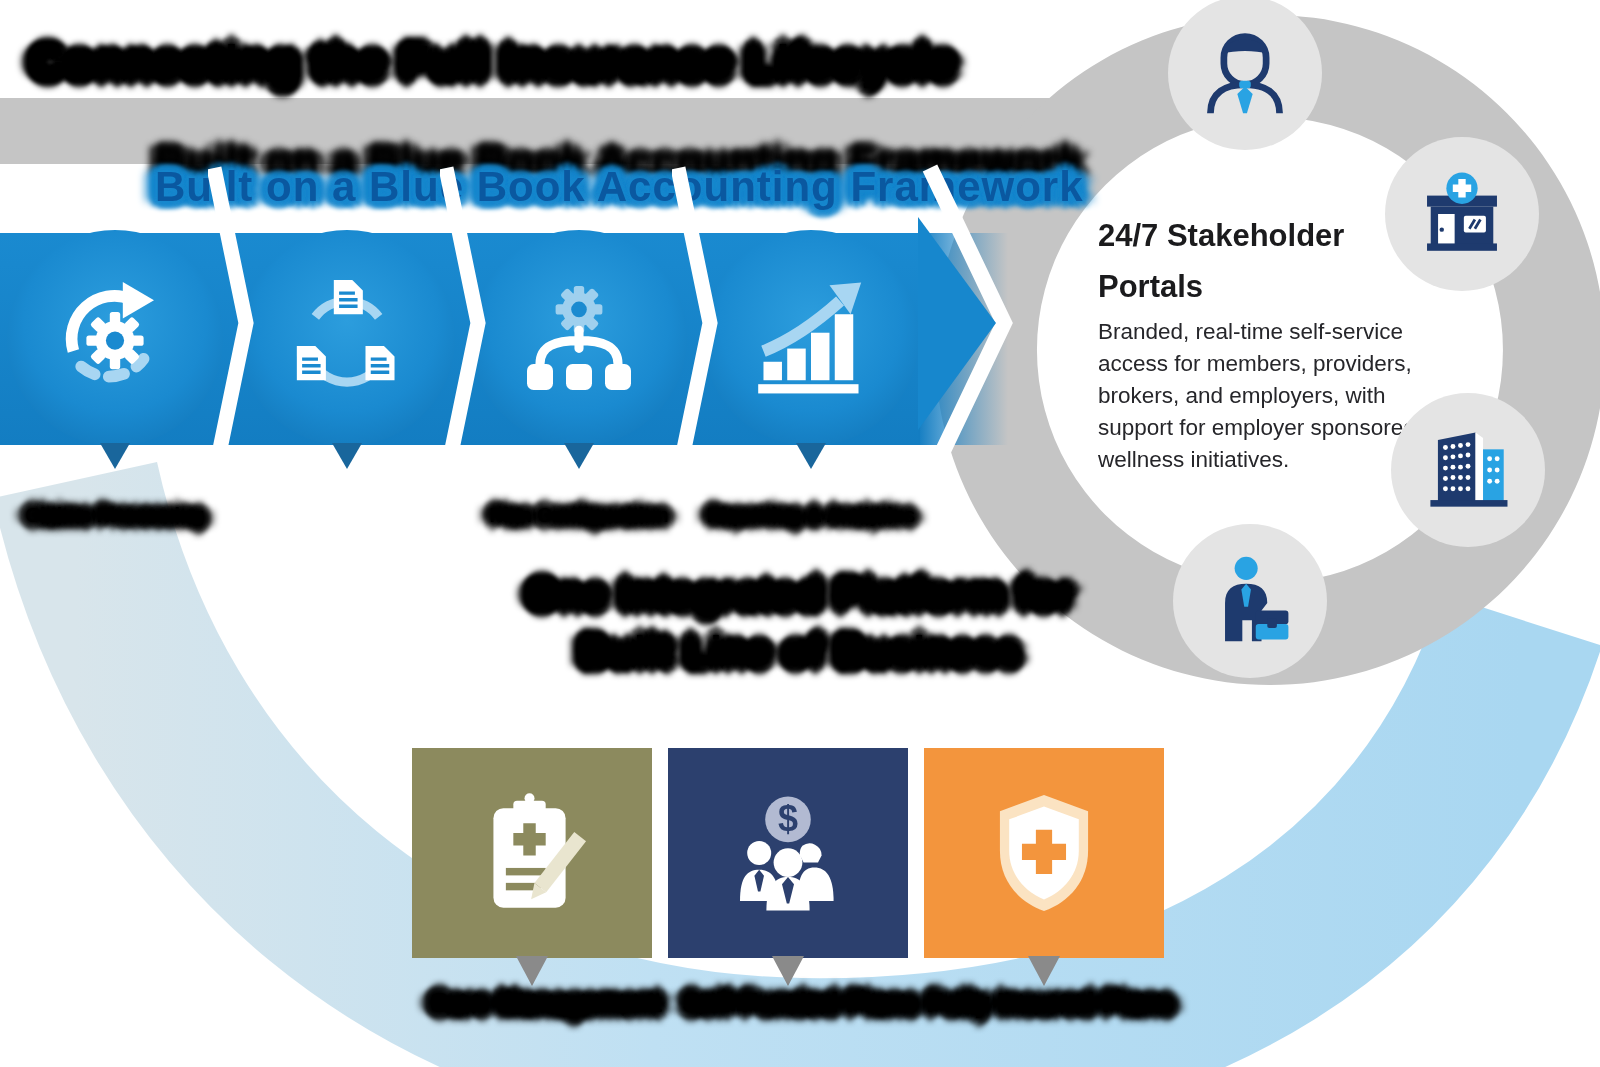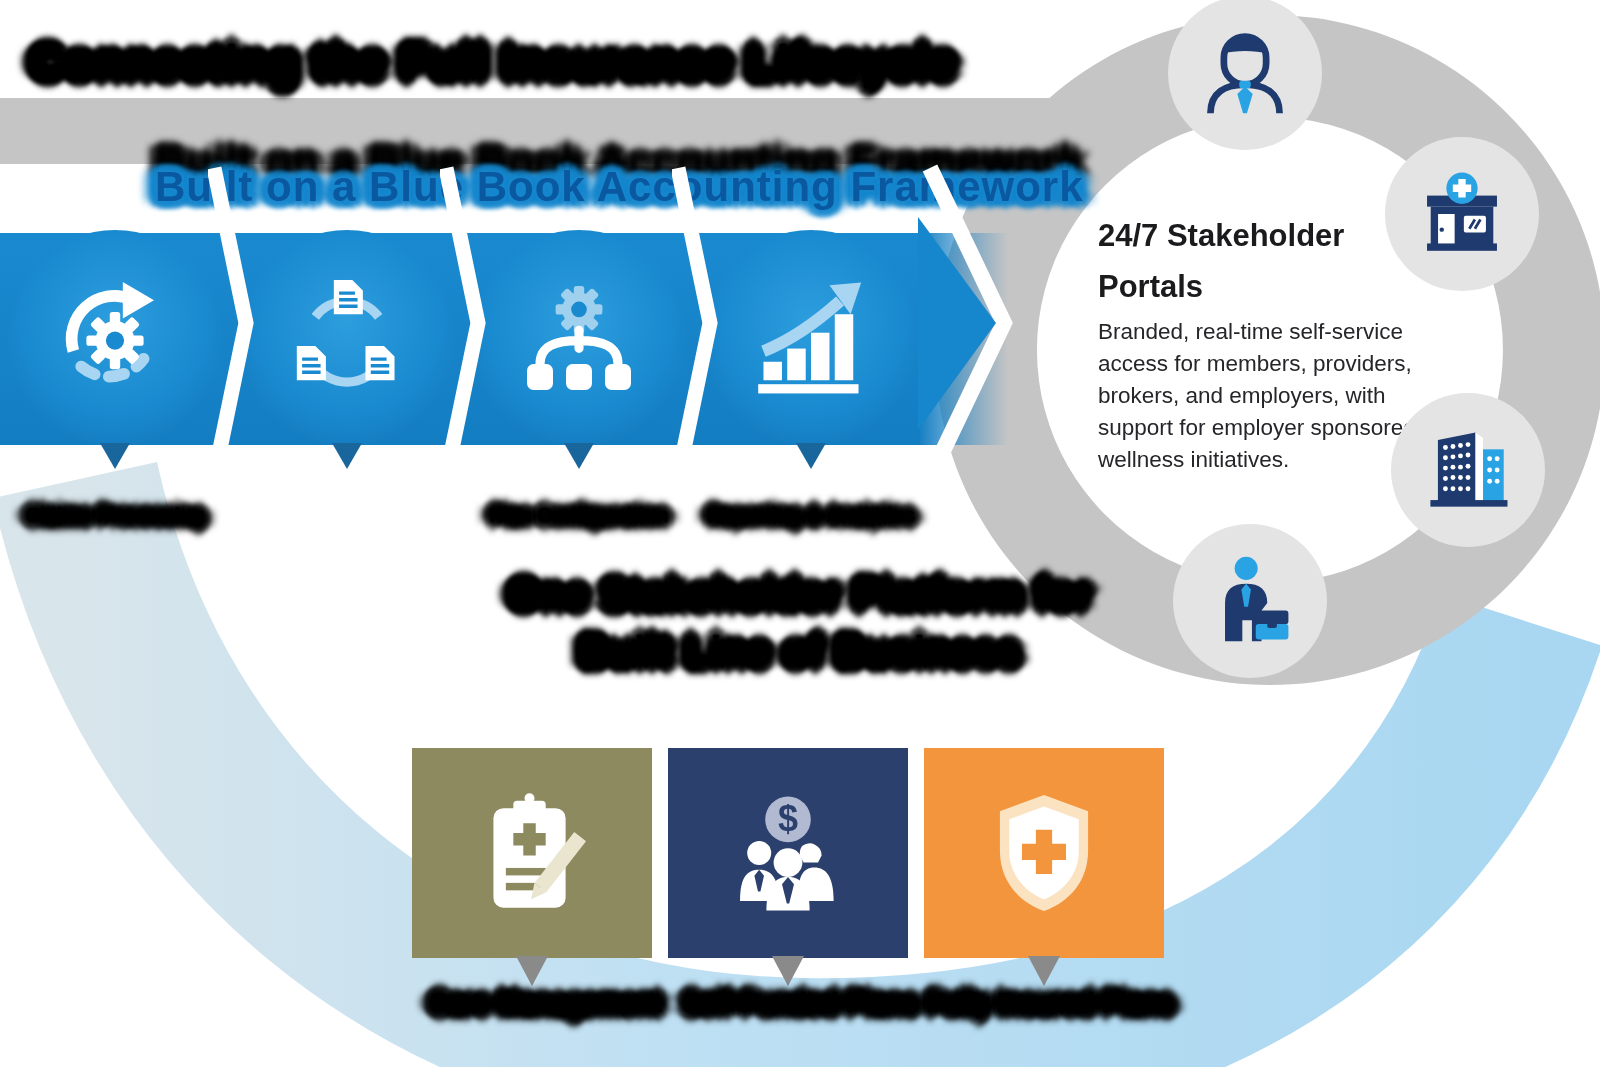--- a/index.html
+++ b/index.html
@@ -247,21 +247,21 @@
     <svg width="96" height="96" viewBox="0 0 100 100">
       <circle cx="46" cy="16" r="12" fill="#29a3e3"></circle>
       <path d="M24,92 V52 C 24,38 32,32 46,32 C 60,32 68,38 68,52 L 62,60 V92 h-10 V70 h-10 v22 Z" fill="#1e3a6e"></path>
       <polygon points="46,32 51,38 48,56 44,56 41,38" fill="#29a3e3"></polygon>
       <rect x="56" y="60" width="34" height="14" rx="3" fill="#1e3a6e"></rect>
       <rect x="56" y="74" width="34" height="16" rx="3" fill="#29a3e3"></rect>
       <rect x="68" y="68" width="10" height="10" rx="2" fill="#1e3a6e"></rect>
     </svg>
   </div>
 
-  <div class="abs blob mid-line" style="top:572px">One Stakeholder Platform for</div>
+  <div class="abs blob mid-line" style="top:572px">One Integrated Platform for</div>
   <div class="abs blob mid-line" style="top:629px">Built Line of Business</div>
 
   <div class="abs card card-olive" style="left:412px">
     <svg width="112" height="126" viewBox="0 0 90 100">
       <rect x="14" y="14" width="58" height="80" rx="8" fill="#fff"></rect>
       <rect x="30" y="8" width="26" height="12" rx="3" fill="#fff"></rect>
       <circle cx="43" cy="6" r="4" fill="#fff"></circle>
       <path d="M38,26 h10 v8 h8 v10 h-8 v8 h-10 v-8 h-8 v-10 h8 Z" fill="#8c8a5e"></path>
       <rect x="24" y="62" width="32" height="6" fill="#8c8a5e"></rect>
       <rect x="24" y="74" width="28" height="6" fill="#8c8a5e"></rect>

